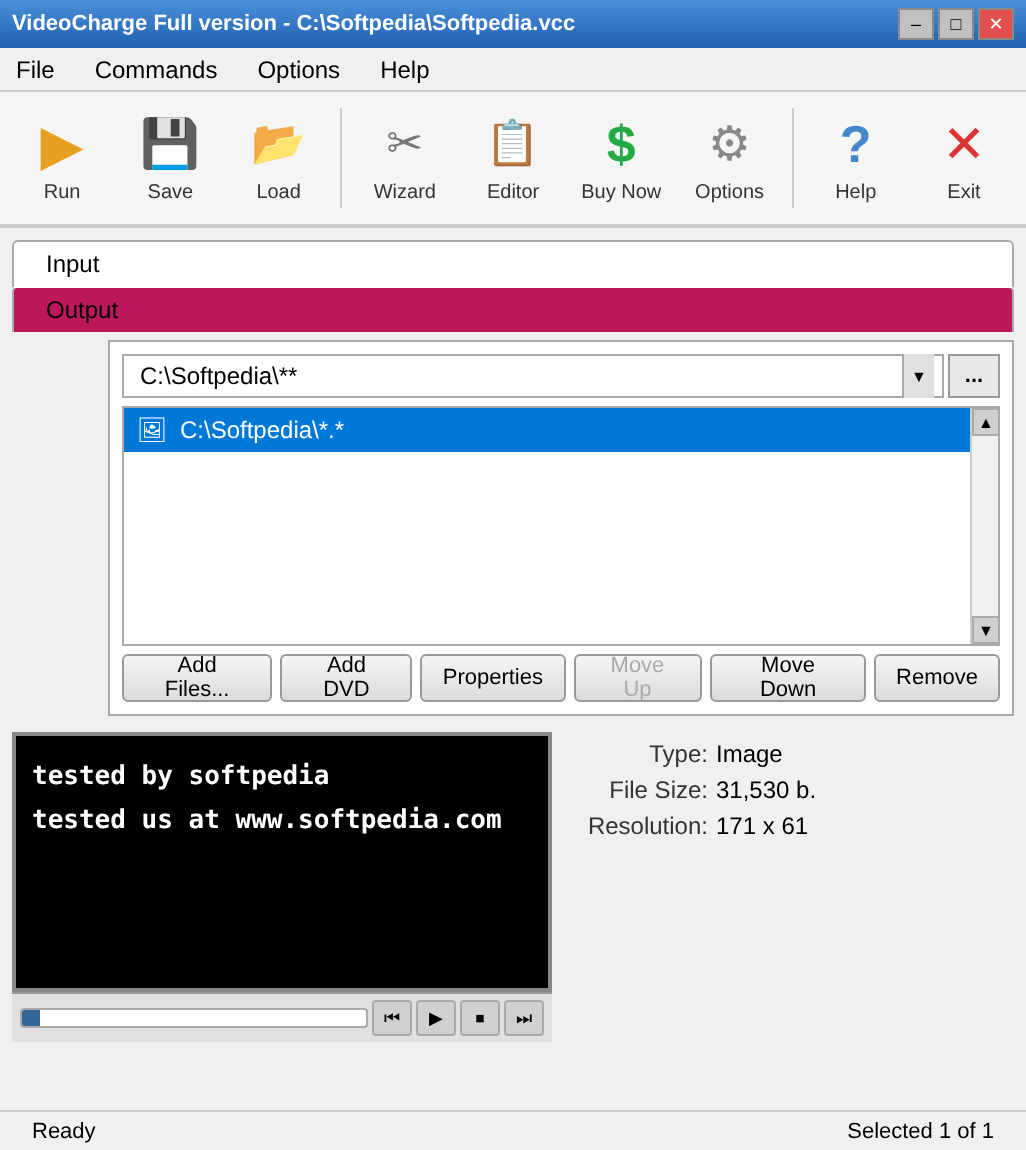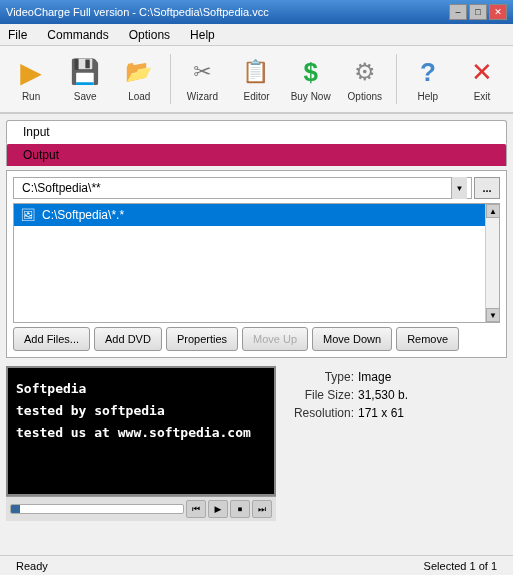--- a/index.html
+++ b/index.html
@@ -17,21 +17,21 @@
       background: linear-gradient(to bottom, #4a90d9, #2060b0);
       color: white;
       padding: 4px 6px;
       display: flex;
       align-items: center;
       justify-content: space-between;
       height: 24px;
     }
     .title-bar-text {
       font-size: 11px;
-      font-weight: normal;
+      font-weight: bold;
     }
     .title-bar-controls {
       display: flex;
       gap: 2px;
     }
     .title-btn {
       width: 18px;
       height: 16px;
       background: #c0c0c0;
       border: 1px solid #888;
@@ -136,20 +136,21 @@
     }
 
     
     .input-panel {
       border: 1px solid #aaa;
       background: #fff;
       padding: 6px;
       display: flex;
       flex-direction: column;
       gap: 4px;
+      margin-left: 48px;
     }
 
     
     .path-row {
       display: flex;
       gap: 2px;
       align-items: center;
     }
     .path-combo {
       flex: 1;
@@ -454,21 +455,20 @@
       <button class="btn">Move Down</button>
       <button class="btn">Remove</button>
     </div>
   </div>
 
   <div class="preview-area">
 
     <div style="display:flex;flex-direction:column;">
       <div class="video-preview">
         <div class="video-text">
-          <div>Softpedia</div>
           <div>tested by softpedia</div>
           <div>tested us at www.softpedia.com</div>
         </div>
       </div>
       <div class="video-controls">
         <div class="progress-bar">
           <div class="progress-fill"></div>
         </div>
         <button class="ctrl-btn">⏮</button>
         <button class="ctrl-btn">▶</button>

